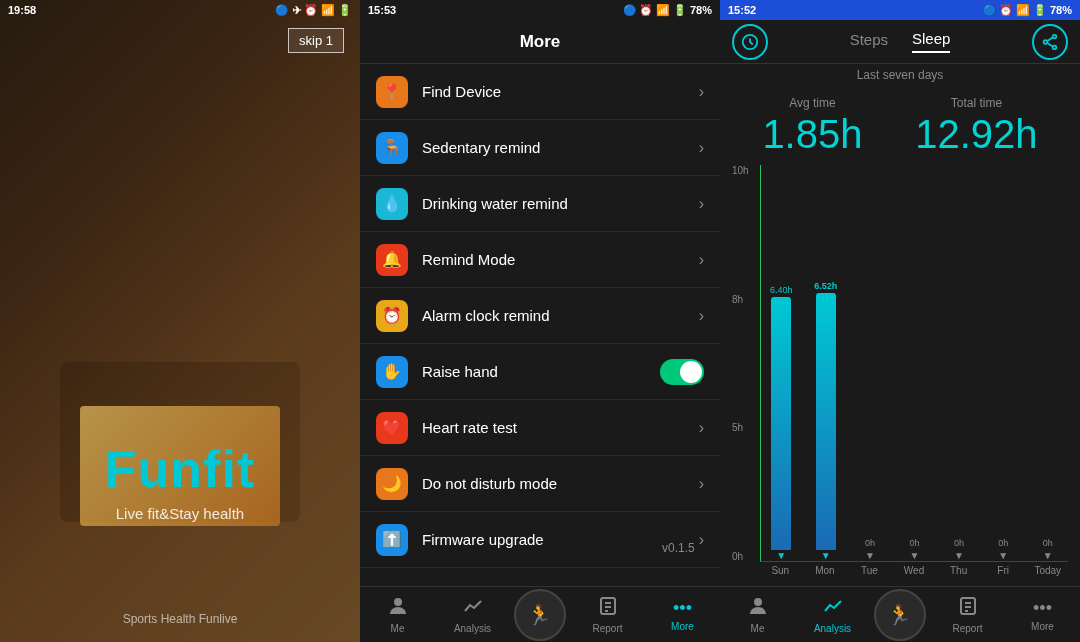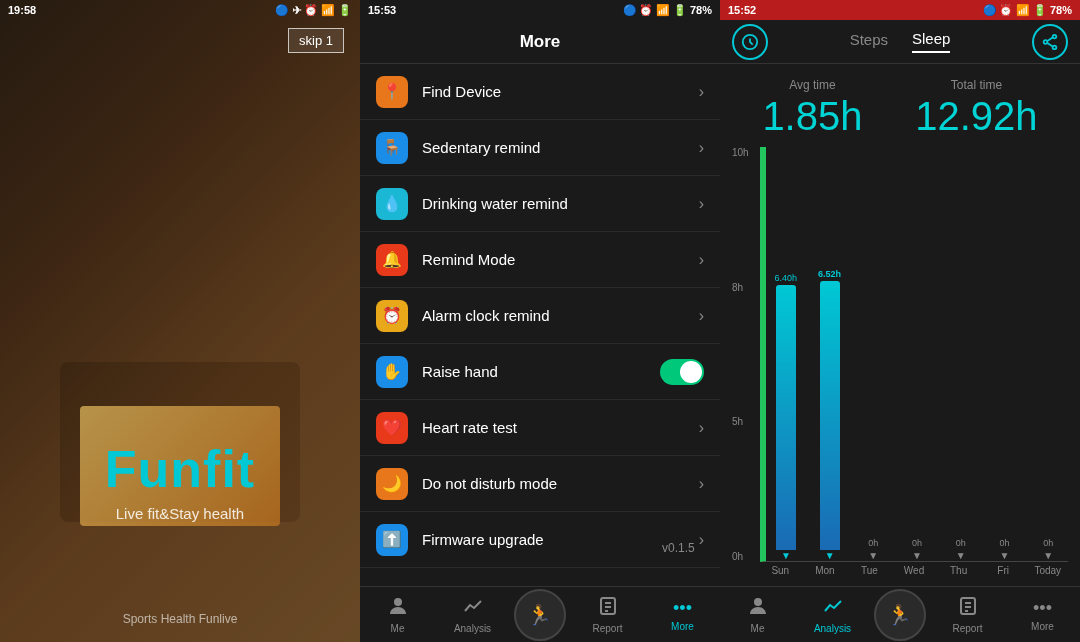--- a/index.html
+++ b/index.html
@@ -108,21 +108,21 @@
       width: 52px; height: 52px; border-radius: 26px; background: #2a2a2a;
       display: flex; align-items: center; justify-content: center; cursor: pointer;
       border: 2px solid #444;
     }
 
     
     .panel-sleep {
       width: 360px; height: 642px; background: #1a1a1a; flex-shrink: 0; display: flex; flex-direction: column;
     }
     .panel-sleep .status-bar {
-      height: 20px; background: #b91c1c; display: flex; align-items: center;
+      height: 20px; background: #1d4ed8; display: flex; align-items: center;
       justify-content: space-between; padding: 0 8px; color: #fff; font-size: 11px; font-weight: 600;
     }
     .panel-sleep .header {
       height: 44px; display: flex; align-items: center; padding: 0 12px;
       border-bottom: 1px solid #333;
     }
     .sleep-header-left {
       width: 36px; height: 36px; border-radius: 18px; border: 2px solid #00c8d4;
       display: flex; align-items: center; justify-content: center;
     }
@@ -314,20 +314,21 @@
       <svg width="18" height="18" viewBox="0 0 20 20" fill="none" stroke="#00c8d4" stroke-width="2">
           <circle cx="15" cy="4" r="2"></circle>
           <circle cx="5" cy="10" r="2"></circle>
           <circle cx="15" cy="16" r="2"></circle>
           <line x1="7" y1="11" x2="13" y2="15"></line>
           <line x1="7" y1="9" x2="13" y2="5"></line>
         </svg>
     </div>
   </div>
 
+  <div class="sleep-stats-sub">Last seven days</div>
 
   <div class="sleep-numbers">
     <div class="sleep-num-block">
       <div class="sleep-num-label">Avg time</div>
       <div class="sleep-num-value">1.85h</div>
     </div>
     <div class="sleep-num-block">
       <div class="sleep-num-label">Total time</div>
       <div class="sleep-num-value">12.92h</div>
     </div>
@@ -336,21 +337,21 @@
   <div class="chart-container">
     <div style="position:relative; height:100%;">
 
       <div style="position:absolute;left:0;top:0;bottom:24px;display:flex;flex-direction:column;justify-content:space-between;width:24px;">
         <span style="color:#888;font-size:10px;">10h</span>
         <span style="color:#888;font-size:10px;">8h</span>
         <span style="color:#888;font-size:10px;">5h</span>
         <span style="color:#888;font-size:10px;">0h</span>
       </div>
 
-      <div style="margin-left:28px;height:calc(100% - 24px);display:flex;align-items:center;gap:4px;border-bottom:1px solid #444;border-left:6px solid #22c55e;">
+      <div style="margin-left:28px;height:calc(100% - 24px);display:flex;align-items:center;gap:4px;border-bottom:1px solid #444;border-left:1px solid #22c55e;">
 
         <div style="flex:1;display:flex;flex-direction:column;align-items:center;justify-content:flex-end;height:100%;">
           <span style="color:#00c8d4;font-size:9px;margin-bottom:2px;">6.40h</span>
           <div style="width:20px;height:64%;border-radius:3px 3px 0 0;background:linear-gradient(to top,#1a6ab4,#00c8d4);"></div>
           <span style="color:#00c8d4;font-size:10px;">▼</span>
         </div>
 
         <div style="flex:1;display:flex;flex-direction:column;align-items:center;justify-content:flex-end;height:100%;font-weight:bold;">
           <span style="color:#00c8d4;font-size:9px;margin-bottom:2px;">6.52h</span>
           <div style="width:20px;height:65%;border-radius:3px 3px 0 0;background:linear-gradient(to top,#1a6ab4,#00c8d4);"></div>

